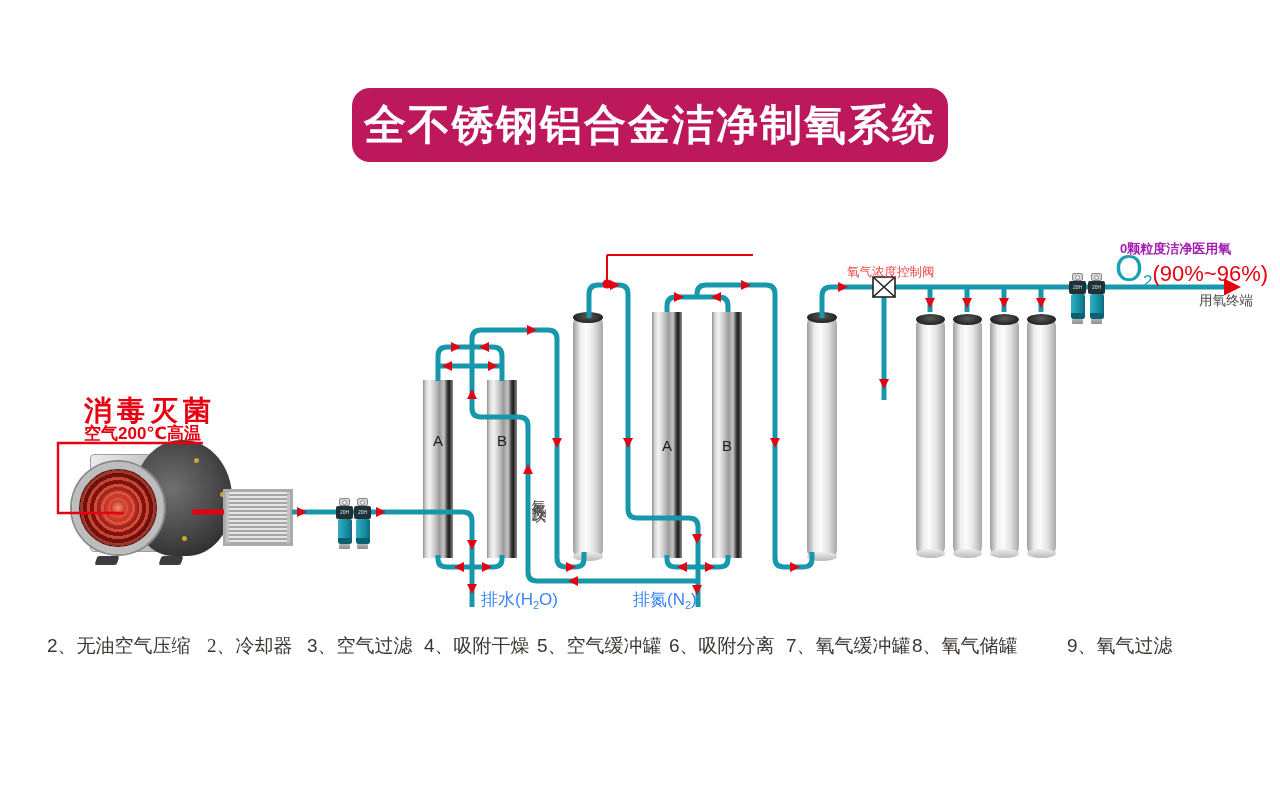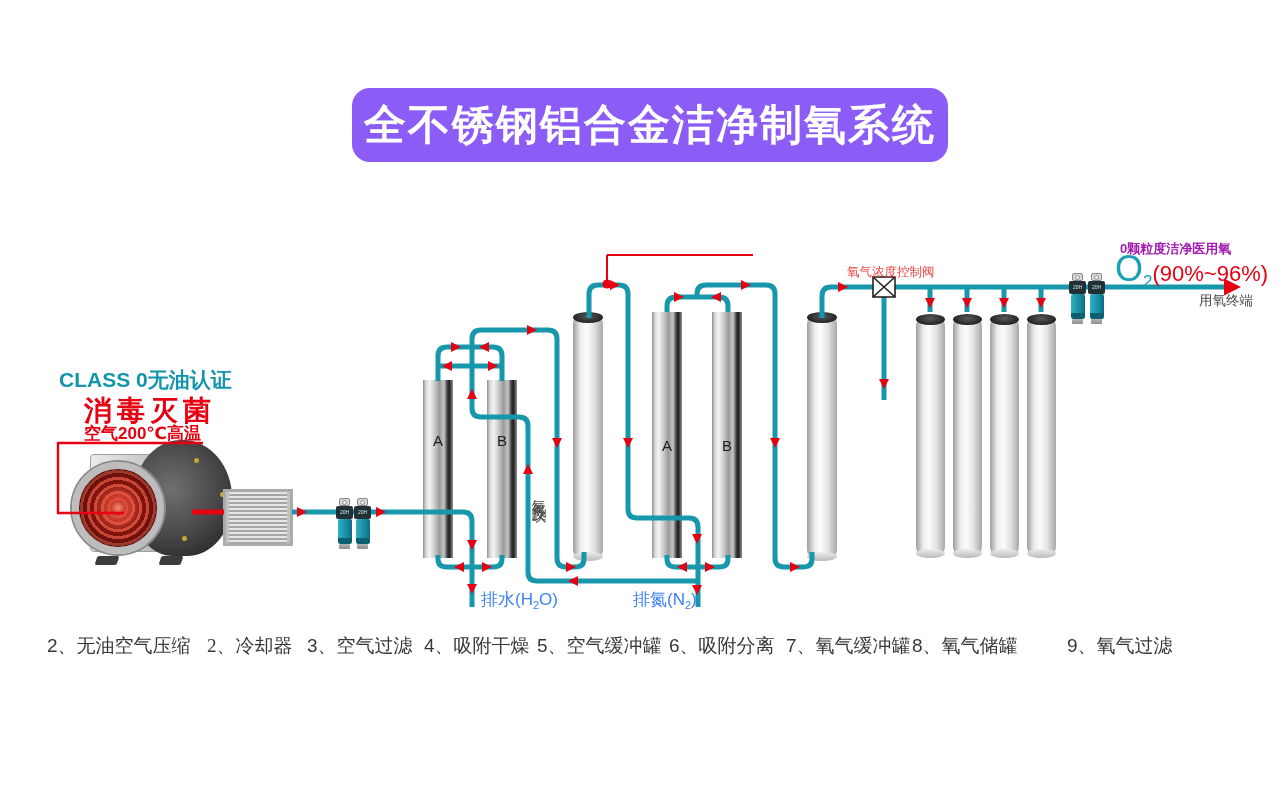--- a/index.html
+++ b/index.html
@@ -1,19 +1,19 @@
 <!DOCTYPE html>
 <html><head>
 <meta charset="utf-8">
 <style>
   html,body{margin:0;padding:0;background:#fff;}
   #canvas{position:relative;width:1280px;height:785px;background:#fff;overflow:hidden;
           font-family:"Liberation Sans","DejaVu Sans",sans-serif;}
   
-  .banner{position:absolute;left:352px;top:88px;width:596px;height:74px;background:#8b5cf6;
+  .banner{position:absolute;left:352px;top:88px;width:596px;height:74px;background:#be185d;
           border-radius:18px;display:flex;align-items:center;justify-content:center;z-index:8;}
   .banner span{color:#fff;font-size:42px;font-weight:bold;letter-spacing:2px;}
   
   .lbl{position:absolute;z-index:8;white-space:nowrap;}
   .class0{left:59px;top:366px;font-size:21px;font-weight:bold;color:#1295ab;}
   .sterilize{left:84px;top:392px;font-size:28px;font-weight:bold;color:#e60012;letter-spacing:5px;}
   .air200{left:84px;top:422px;font-size:17px;font-weight:bold;color:#e60012;}
   .dew{left:603px;top:228px;font-size:20px;font-weight:bold;color:#e60012;}
   .n2back{left:529px;top:488px;font-size:15px;color:#4a4a4a;writing-mode:vertical-rl;letter-spacing:3px;}
   .drain{font-size:17px;color:#3b82f6;}
@@ -78,21 +78,20 @@
 </style>
 </head>
 <body>
 
 <div id="canvas">
 
   <div class="banner">
     <span>全不锈钢铝合金洁净制氧系统</span>
   </div>
 
-  <div class="lbl class0">CLASS 0无油认证</div>
   <div class="lbl sterilize">消毒灭菌</div>
   <div class="lbl air200">空气200℃高温</div>
 
   <div class="compressor">
     <div class="cmp-foot" style="left:34px;"></div>
     <div class="cmp-foot" style="left:98px;"></div>
     <div class="cmp-plate"></div>
     <div class="cmp-housing"></div>
     <div class="cmp-bolt" style="left:132px;top:18px;"></div>
     <div class="cmp-bolt" style="left:158px;top:52px;"></div>

